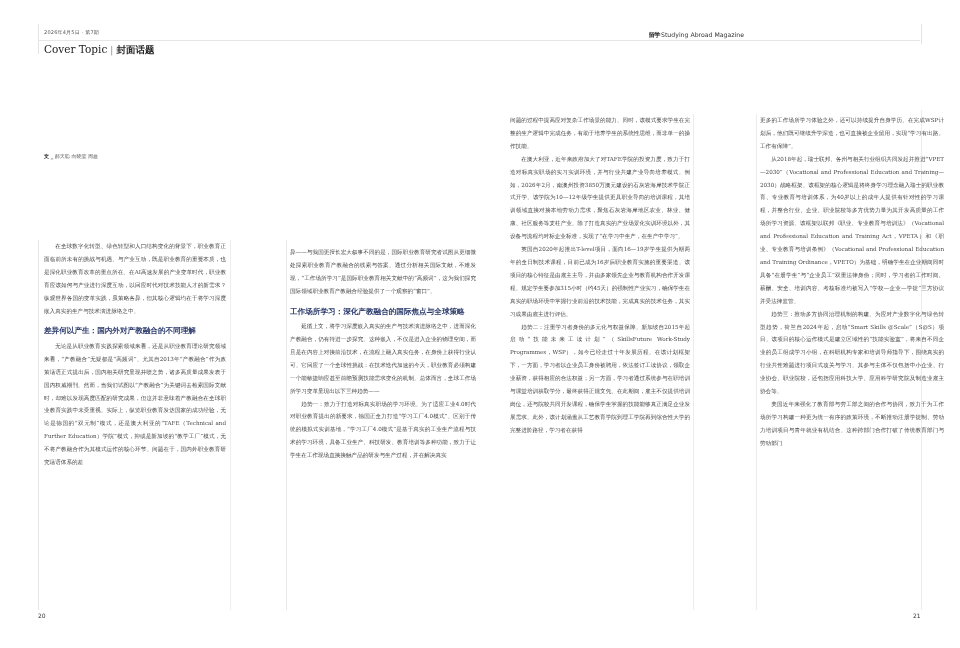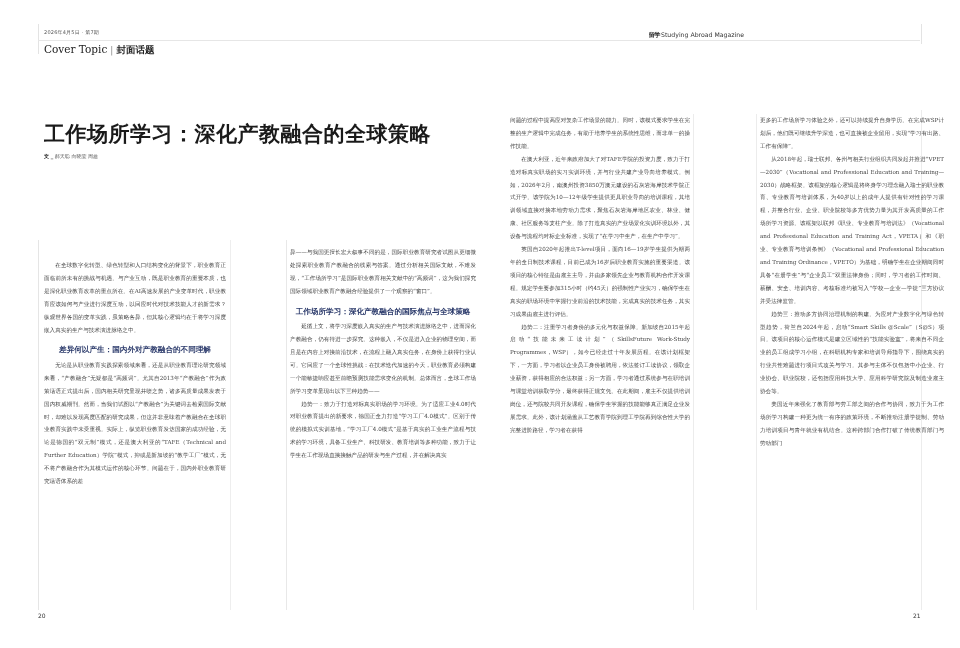--- a/index.html
+++ b/index.html
@@ -21,23 +21,23 @@
 
   
   .article-title { position: absolute; left: 44px; top: 120px; font-size: 21px; color: #1a1a1a; font-family: "DejaVu Sans", sans-serif; letter-spacing: 0.5px; white-space: nowrap; }
   .byline { position: absolute; left: 44px; top: 153px; font-size: 5px; color: #555; font-family: "DejaVu Sans", sans-serif; white-space: nowrap; }
   .byline b { color: #222; }
 
   
   .col { position: absolute; font-size: 5.6px; line-height: 12.9px; color: #444; text-align: justify; font-family: "DejaVu Serif", serif; overflow: hidden; }
   .col p { text-indent: 2em; }
   .col p.noindent { text-indent: 0; }
-  .col h3 { font-family: "DejaVu Sans", sans-serif; font-weight: bold; color: #2b3a6b; font-size: 7.6px; line-height: 12.5px; margin: 8px 0 2px 0; text-align: center; }
+  .col h3 { font-family: "DejaVu Sans", sans-serif; font-weight: bold; color: #2b3a6b; font-size: 7.6px; line-height: 12.5px; margin: 8px 0 2px 0; text-align: left; }
   .col-frame-left { position: absolute; left: 38px; top: 240px; width: 1px; height: 370px; background: #e5e5e5; }
-  .col1 { left: 44px; top: 259px; width: 182px; height: 358px; }
+  .col1 { left: 44px; top: 240px; width: 182px; height: 358px; }
   .col2 { left: 290px; top: 246px; width: 186px; height: 363px; }
   .col3 { left: 510px; top: 114px; width: 180px; height: 496px; }
   .col4 { left: 760px; top: 114px; width: 184px; height: 496px; }
   .col1-edge { position: absolute; left: 230px; top: 240px; width: 1px; height: 370px; background: #eee; }
   .col2-edge { position: absolute; left: 286px; top: 240px; width: 1px; height: 370px; background: #e8e8e8; }
   .col3-edge { position: absolute; left: 693px; top: 114px; width: 1px; height: 496px; background: #ececec; }
   .col4-edge { position: absolute; left: 756px; top: 114px; width: 1px; height: 496px; background: #ececec; }
   .col4-edge-r { position: absolute; left: 921px; top: 110px; width: 1px; height: 500px; background: #ececec; }
 
   .page-num { position: absolute; top: 612px; font-size: 6px; color: #333; font-family: "DejaVu Sans", sans-serif; }
@@ -53,21 +53,20 @@
   <div class="header-right-vrule"></div>
   <div class="header-date">2026年4月5日 · 第7期</div>
   <div class="header-rule"></div>
   <div class="cover-topic">
     <span>Cover Topic</span><span class="sep">|</span><span class="cn">封面话题</span>
   </div>
   <div class="mag-name">
     <span class="logo">留学</span><span>Studying Abroad Magazine</span>
   </div>
 
-  <h1 class="article-title">工作场所学习：深化产教融合的全球策略</h1>
   <div class="byline">
     <b>文 _</b>
     <span>郝天聪 向晓莹 周鑫</span>
   </div>
 
   <div class="col-frame-left"></div>
   <div class="col1-edge"></div>
   <div class="col2-edge"></div>
   <div class="col3-edge"></div>
   <div class="col4-edge"></div>

